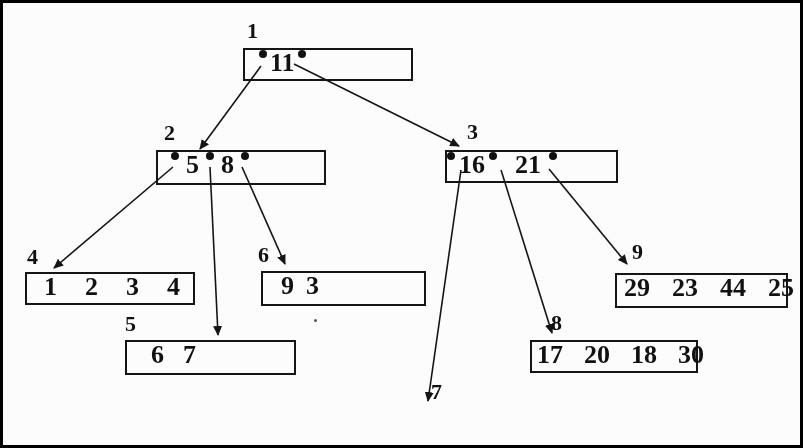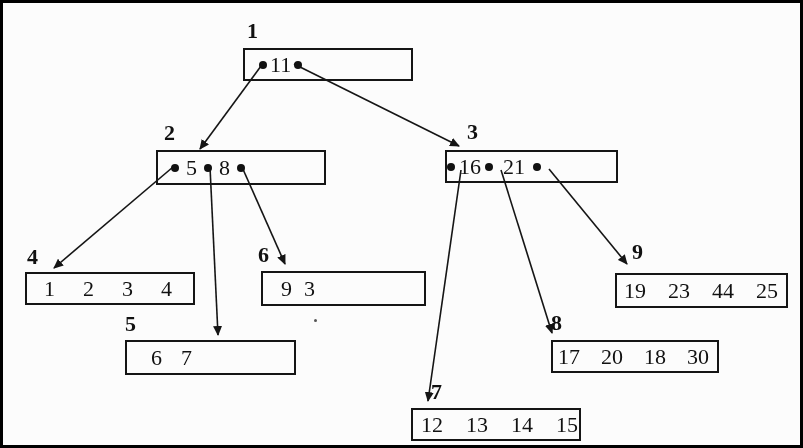--- a/index.html
+++ b/index.html
@@ -10,23 +10,23 @@
     background:#fcfcfc;
     border:3px solid #000;
     overflow:hidden;
     font-family:"Liberation Serif","DejaVu Serif",serif;
   }
   .node{
     position:absolute;
     box-sizing:border-box;
     border:2px solid #151515;
     display:flex;
-    align-items:center;
-    font-size:22px;
-    font-weight:normal;
+    align-items:flex-start;
+    font-size:26px;
+    font-weight:bold;
     color:#111;
     background:transparent;
   }
   .key{display:inline-block;line-height:1;}
   .dot{
     display:inline-block;
     width:8px;height:8px;
     border-radius:50%;
     background:#111;
     flex:0 0 auto;
@@ -94,57 +94,51 @@
     <span class="key">5</span>
     <span class="dot"></span>
     <span class="key">8</span>
     <span class="dot"></span>
   </div>
 
   <div class="node" style="left:442px;top:147px;width:173px;height:33px;padding-left:0;gap:4px;">
     <span class="dot"></span>
     <span class="key">16</span>
     <span class="dot"></span>
-    <span class="key" style="margin-left:6px;">21</span>
+    <span class="key" style="margin-left:14px;">21</span>
     <span class="dot" style="margin-left:4px;"></span>
   </div>
 
   <div class="node" style="left:22px;top:269px;width:170px;height:33px;padding-left:17px;gap:28px;">
     <span class="key">1</span>
     <span class="key">2</span>
     <span class="key">3</span>
     <span class="key">4</span>
   </div>
 
   <div class="node" style="left:122px;top:337px;width:171px;height:35px;padding-left:24px;gap:19px;">
     <span class="key">6</span>
     <span class="key">7</span>
   </div>
 
   <div class="node" style="left:258px;top:268px;width:165px;height:35px;padding-left:18px;gap:12px;">
     <span class="key">9</span>
     <span class="key">3</span>
   </div>
 
-  <div class="node" style="left:408px;top:405px;width:170px;height:33px;padding-left:8px;gap:23px;">
-    <span class="key">12</span>
-    <span class="key">13</span>
-    <span class="key">14</span>
-    <span class="key">15</span>
-  </div>
 
-  <div class="node" style="left:527px;top:337px;width:168px;height:33px;padding-left:5px;gap:21px;margin-left:21px;">
+  <div class="node" style="left:527px;top:337px;width:168px;height:33px;padding-left:5px;gap:21px;">
     <span class="key">17</span>
     <span class="key">20</span>
     <span class="key">18</span>
     <span class="key">30</span>
   </div>
 
   <div class="node" style="left:612px;top:270px;width:173px;height:35px;padding-left:7px;gap:22px;">
-    <span class="key">19</span>
+    <span class="key">29</span>
     <span class="key">23</span>
     <span class="key">44</span>
     <span class="key">25</span>
   </div>
 
   <span class="stray" style="left:311px;top:316px;"></span>
 
 </div>
 
 </body></html>

